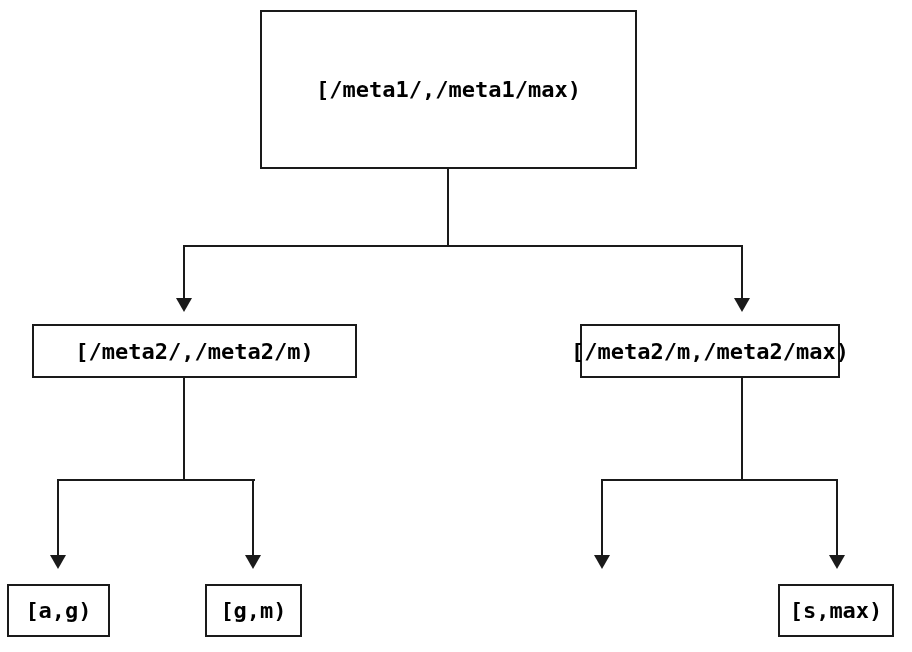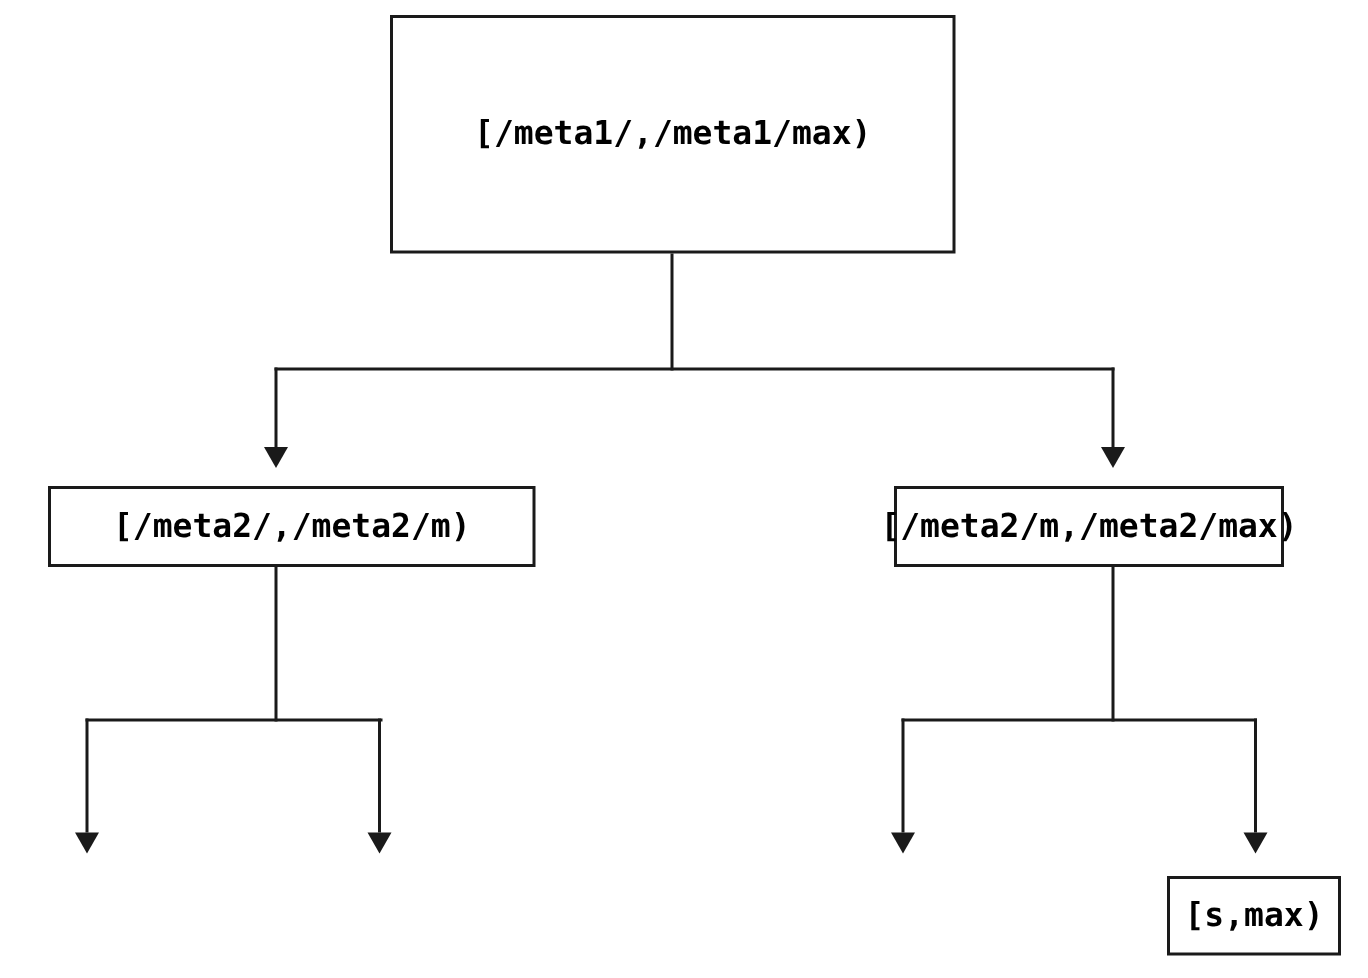--- a/index.html
+++ b/index.html
@@ -28,21 +28,21 @@
   }
   .node-label{
     font-size:22px;
     font-weight:bold;
     color:var(--text);
     white-space:pre;
   }
   
   .n-root       {left:260px; top:10px;  width:377px; height:159px;}
   .n-meta2-left {left:22px;  top:324px; width:325px; height:54px;margin-left:10px;}
-  .n-meta2-right{left:580px; top:324px; width:260px; height:54px;margin-left:16px;}
+  .n-meta2-right{left:580px; top:324px; width:260px; height:54px;}
   .n-leaf-ag    {left:7px;   top:584px; width:103px; height:53px;}
   .n-leaf-gm    {left:205px; top:584px; width:97px;  height:53px;}
   .n-leaf-ms    {left:554px; top:584px; width:97px;  height:53px;}
   .n-leaf-smax  {left:778px; top:584px; width:116px; height:53px;}
   
   .edge{position:absolute;background:var(--line);}
   .e-root-stem   {left:447px; top:169px; width:2px;   height:78px;}
   .e-l1-bar      {left:183px; top:245px; width:560px; height:2px;}
   .e-l1-drop-l   {left:183px; top:245px; width:2px;   height:53px;}
   .e-l1-drop-r   {left:741px; top:245px; width:2px;   height:53px;}
@@ -79,21 +79,27 @@
   </div>
 
   <div class="node n-meta2-left">
     <span class="node-label">[/meta2/,/meta2/m)</span>
   </div>
 
   <div class="node n-meta2-right">
     <span class="node-label">[/meta2/m,/meta2/max)</span>
   </div>
 
+  <div class="node n-leaf-ag">
+    <span class="node-label">[a,g)</span>
+  </div>
 
+  <div class="node n-leaf-gm">
+    <span class="node-label">[g,m)</span>
+  </div>
 
 
   <div class="node n-leaf-smax">
     <span class="node-label">[s,max)</span>
   </div>
 
   <div class="edge e-root-stem"></div>
   <div class="edge e-l1-bar"></div>
   <div class="edge e-l1-drop-l"></div>
   <div class="edge e-l1-drop-r"></div>

